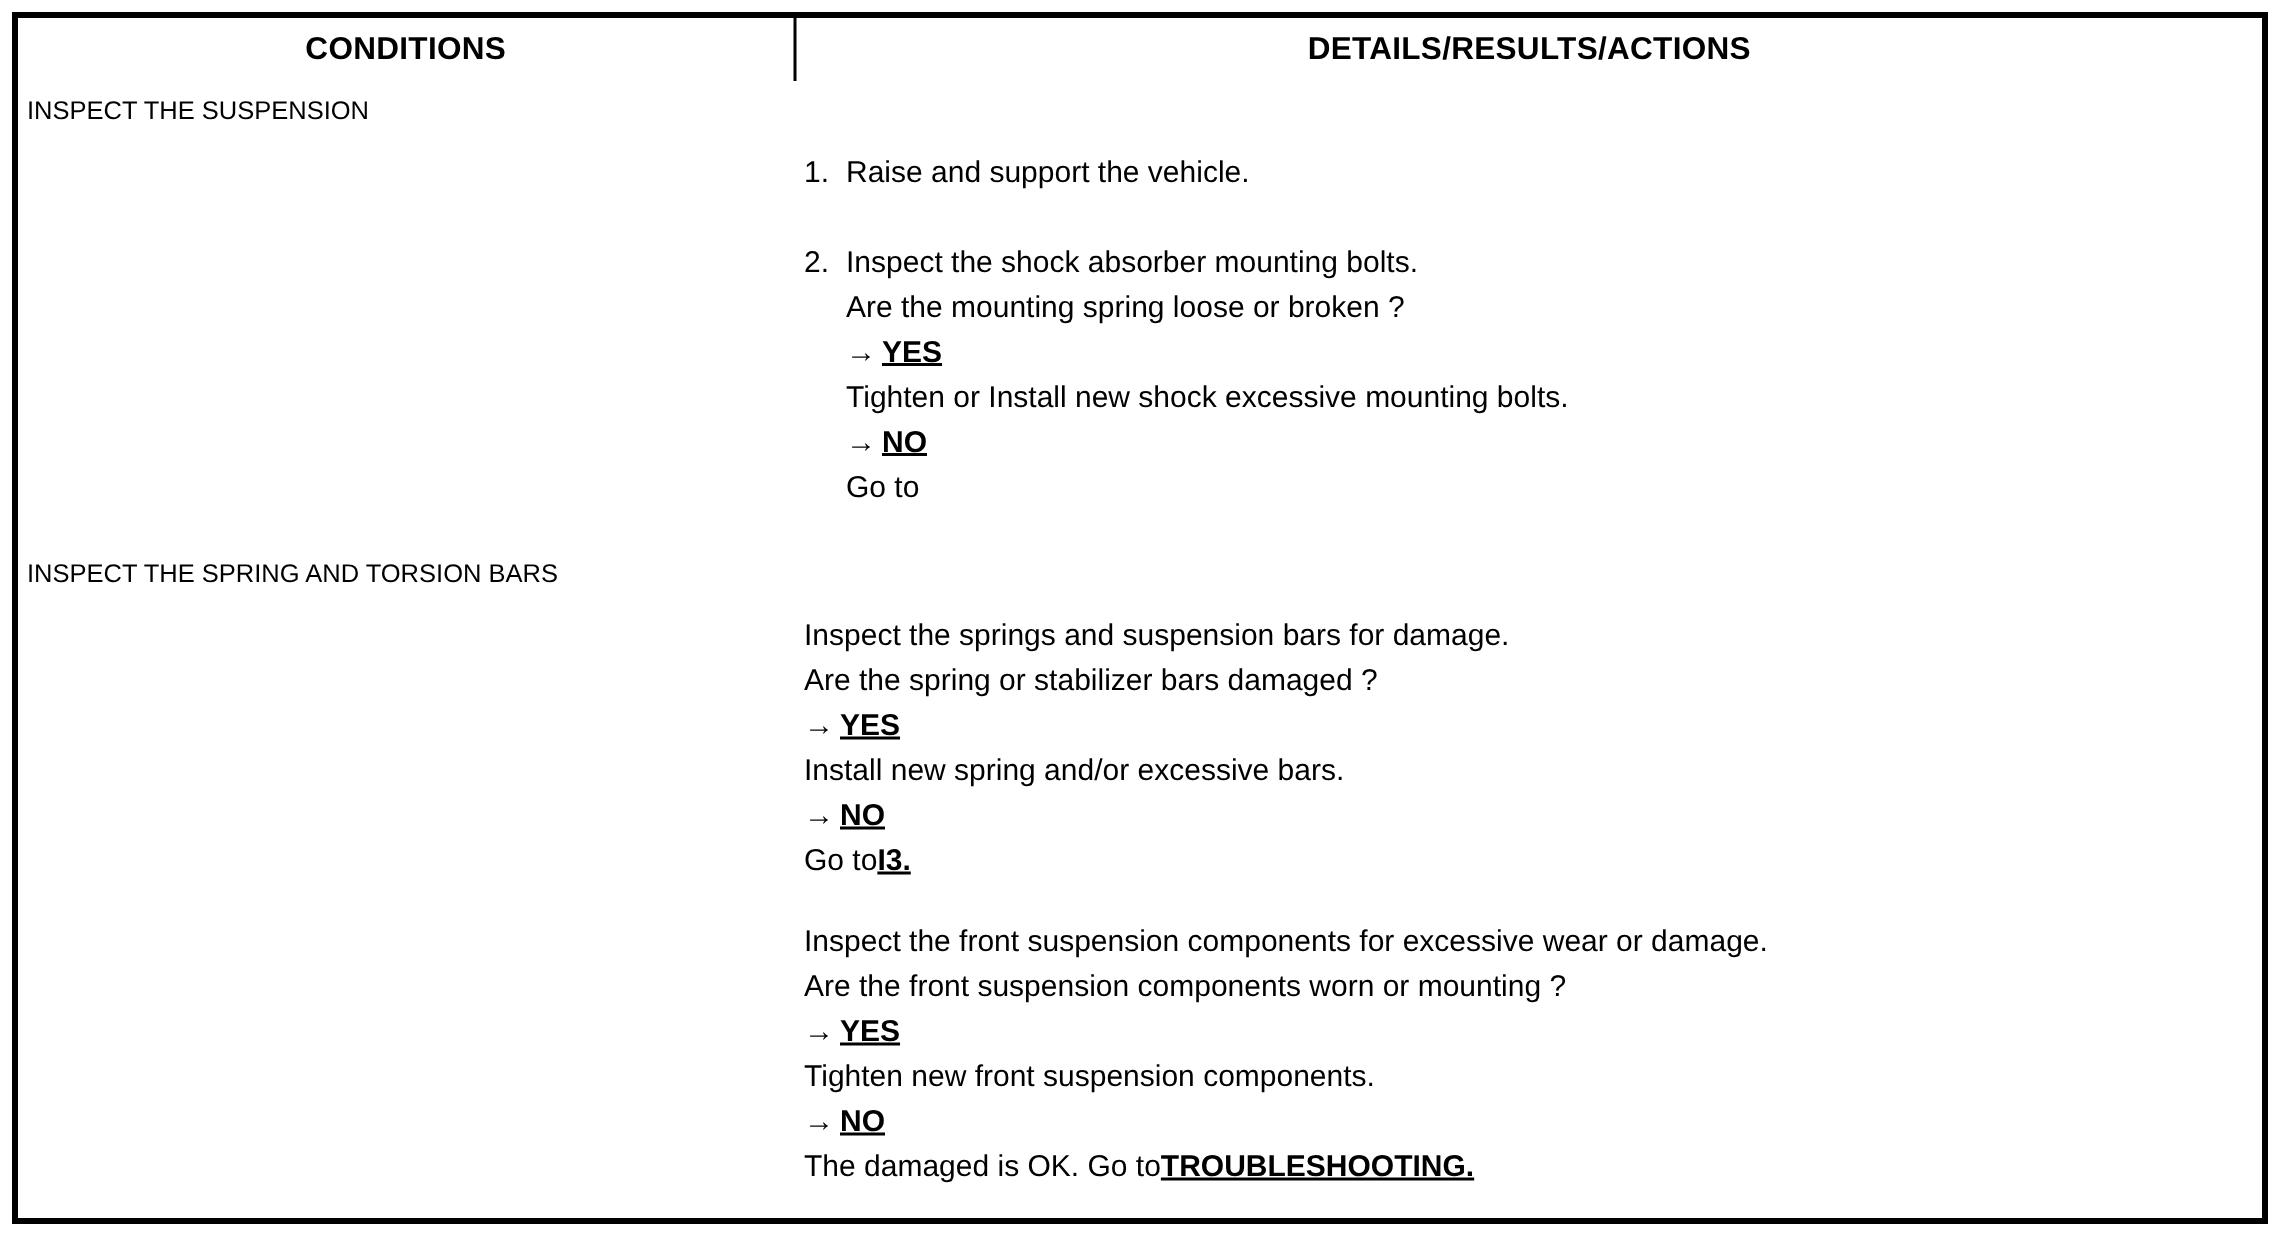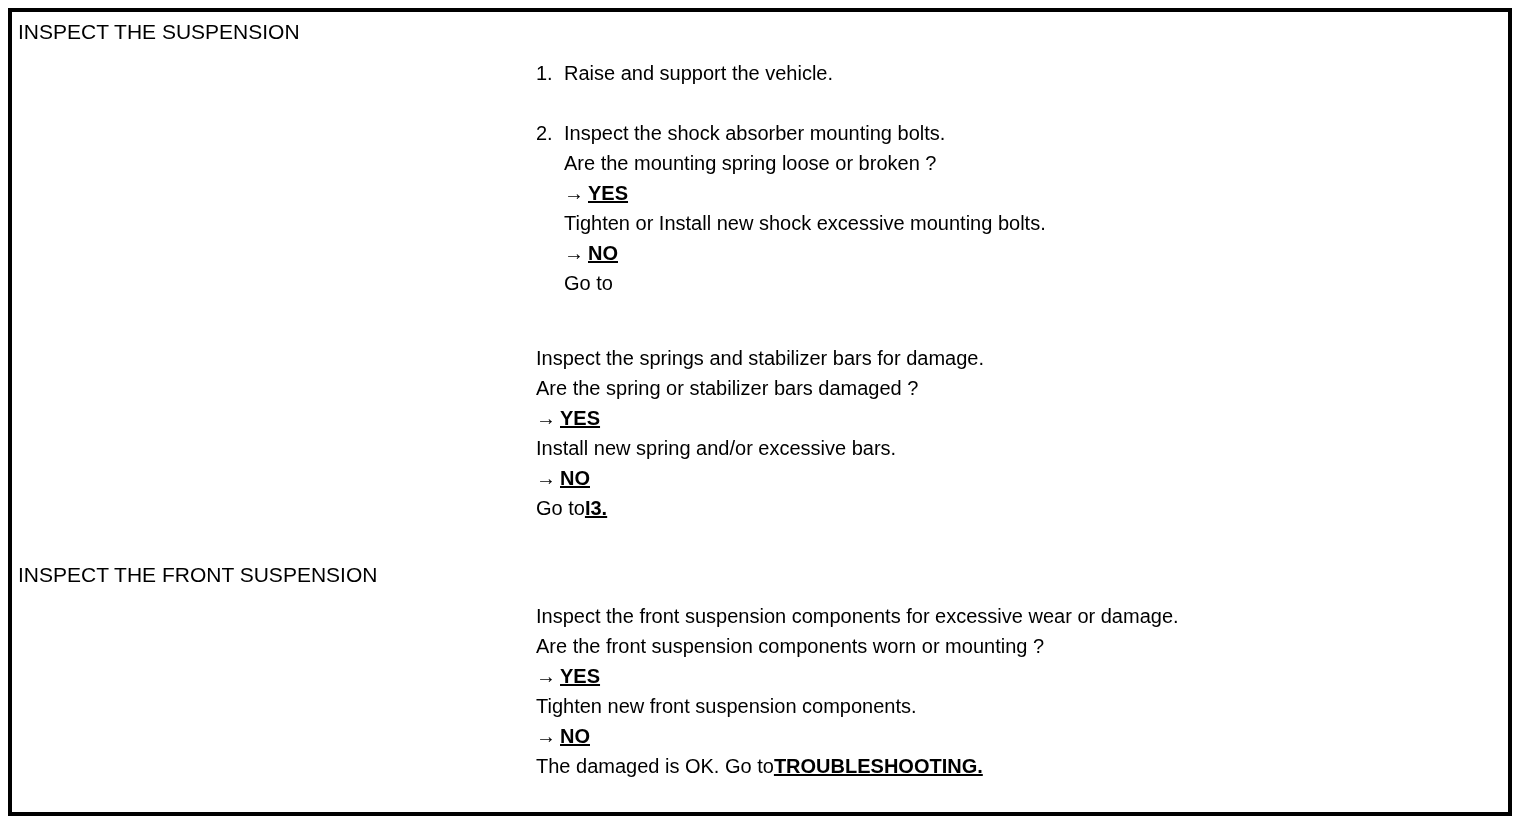--- a/index.html
+++ b/index.html
@@ -57,21 +57,21 @@
   }
   .hdr-cell.left {
     border-right: 2px solid #000000;
   }
 
   
   .sect-cell {
     height: 40px;
     border-bottom: 2px solid #000000;
     border-top: 2px solid #000000;
-    font-size: 21px;
+    font-size: 17px;
     font-weight: normal;
     vertical-align: middle !important;
     line-height: 38px;
     padding-left: 6px !important;
     white-space: nowrap;
   }
 
   
   .cond-cell {
     border-right: 2px solid #000000;
@@ -109,20 +109,24 @@
 <body>
 
 <div class="sheet">
   <table class="tsg">
     <colgroup>
       <col class="c-cond">
       <col class="c-det">
     </colgroup>
     <tbody>
 
+      <tr>
+        <td class="hdr-cell left">CONDITIONS</td>
+        <td class="hdr-cell">DETAILS/RESULTS/ACTIONS</td>
+      </tr>
 
       <tr>
         <td class="sect-cell" colspan="2">INSPECT THE SUSPENSION</td>
       </tr>
       <tr>
         <td class="cond-cell"></td>
         <td class="det-cell">
           <div class="line">
             <span class="num">1.</span><span>Raise and support the vehicle.</span>
           </div>
@@ -136,40 +140,40 @@
           </div>
           <div class="line indent">Tighten or Install new shock excessive mounting bolts.</div>
           <div class="line indent">
             <span class="arrow">→</span><span class="b">NO</span>
           </div>
           <div class="line indent">Go to</div>
         </td>
       </tr>
 
       <tr>
+        <td class="sect-cell" colspan="2">INSPECT THE SPRING AND TORSION BARS</td>
+      </tr>
+      <tr>
         <td class="cond-cell"></td>
         <td class="det-cell">
-          <div class="line">Inspect the springs and stabilizer bars for damage.</div>
+          <div class="line">Inspect the springs and suspension bars for damage.</div>
           <div class="line">Are the spring or stabilizer bars damaged ?</div>
           <div class="line">
             <span class="arrow">→</span><span class="b">YES</span>
           </div>
           <div class="line">Install new spring and/or excessive bars.</div>
           <div class="line">
             <span class="arrow">→</span><span class="b">NO</span>
           </div>
           <div class="line">
             <span>Go to</span><span class="b">I3.</span>
           </div>
         </td>
       </tr>
 
-      <tr>
-        <td class="sect-cell" colspan="2">INSPECT THE FRONT SUSPENSION</td>
-      </tr>
       <tr>
         <td class="cond-cell"></td>
         <td class="det-cell">
           <div class="line">Inspect the front suspension components for excessive wear or damage.</div>
           <div class="line">Are the front suspension components worn or mounting ?</div>
           <div class="line">
             <span class="arrow">→</span><span class="b">YES</span>
           </div>
           <div class="line">Tighten new front suspension components.</div>
           <div class="line">

